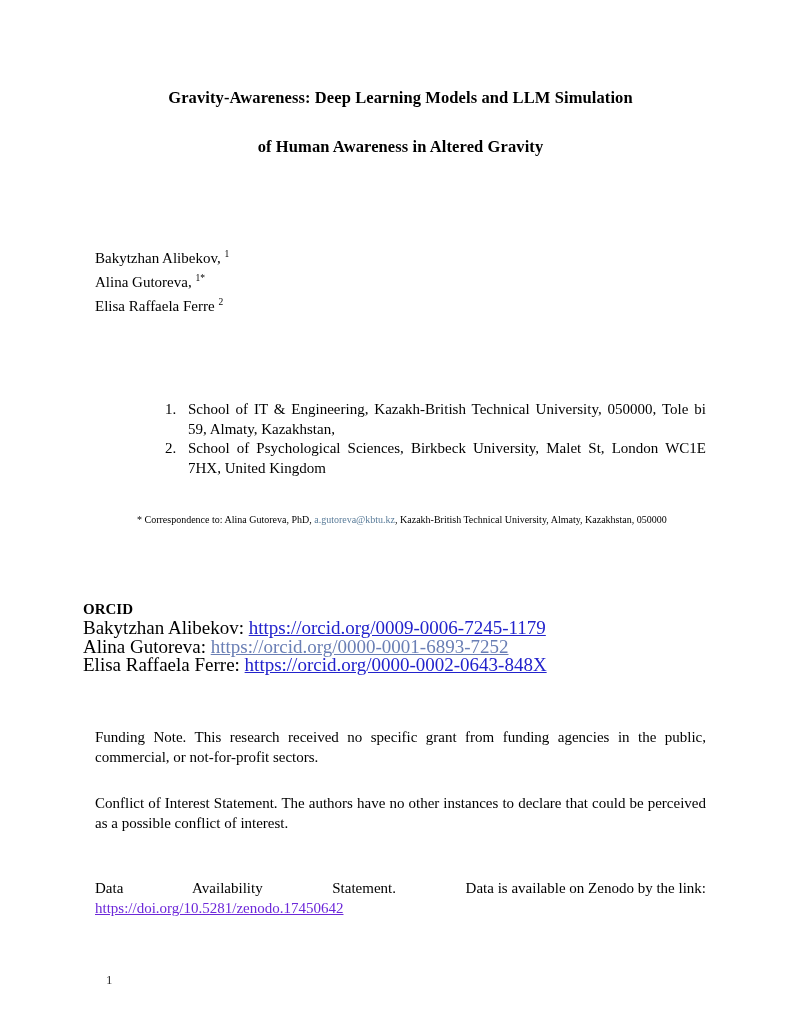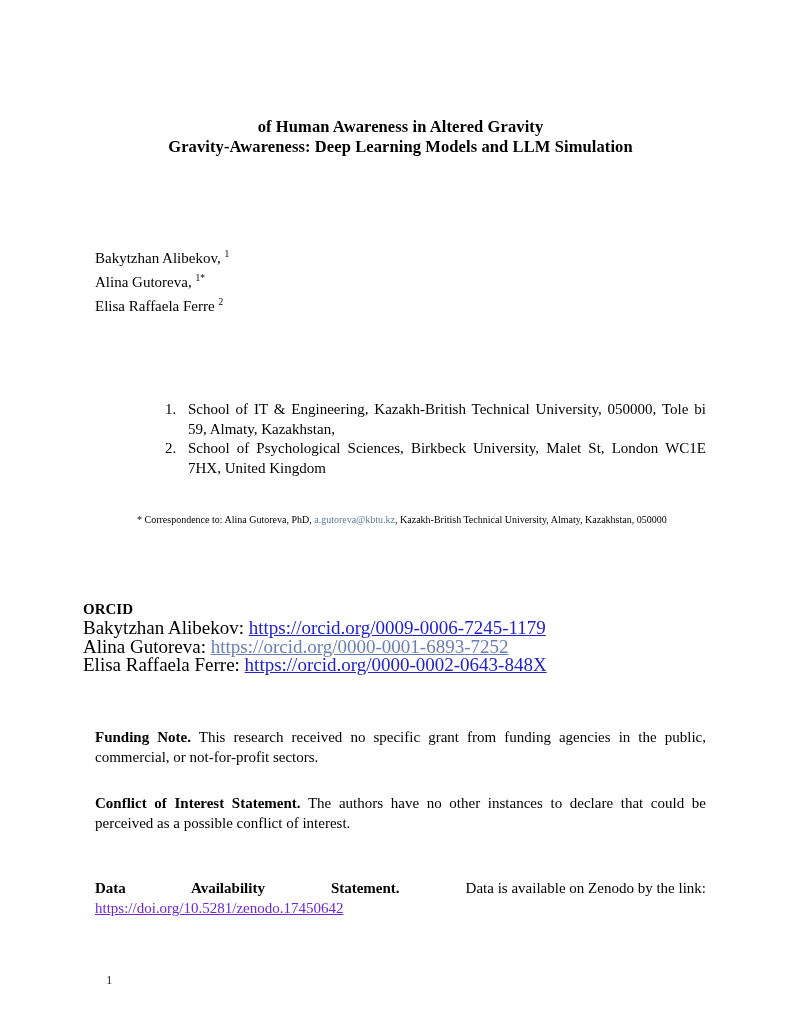--- a/index.html
+++ b/index.html
@@ -123,21 +123,21 @@
     width: 611px;
   }
   .statement {
     font-size: 15px;
     line-height: 20px;
     text-align: justify;
     text-justify: inter-word;
     margin: 0 0 26px 0;
   }
   .statement:last-child { margin-bottom: 0; }
-  .statement b { font-weight: bold; }
+  .statement b { font-weight: normal; }
 
   
   .statement-data .spread-line {
     display: block;
     text-align: justify;
     text-align-last: justify;
     white-space: nowrap;
     margin-top: 45px;
   }
   .statement-data .spread-line > span { display: inline-block; }
@@ -172,22 +172,22 @@
     font-size: 13px;
     color: #333333;
   }
 </style>
 </head>
 <body>
 
 <div class="page">
 
   <div class="title-block">
+    <div class="title-line">Gravity-Awareness: Deep Learning Models and LLM Simulation</div>
     <div class="title-line second">of Human Awareness in Altered Gravity</div>
-    <div class="title-line">Gravity-Awareness: Deep Learning Models and LLM Simulation</div>
   </div>
 
   <div class="authors">
     <div class="author"><span>Bakytzhan Alibekov,</span><span class="sup-space"> </span><sup>1</sup></div>
     <div class="author"><span>Alina Gutoreva,</span><span class="sup-space"> </span><sup>1*</sup></div>
     <div class="author"><span>Elisa Raffaela Ferre</span><span class="sup-space"> </span><sup>2</sup></div>
   </div>
 
   <ol class="affiliations">
     <li>

